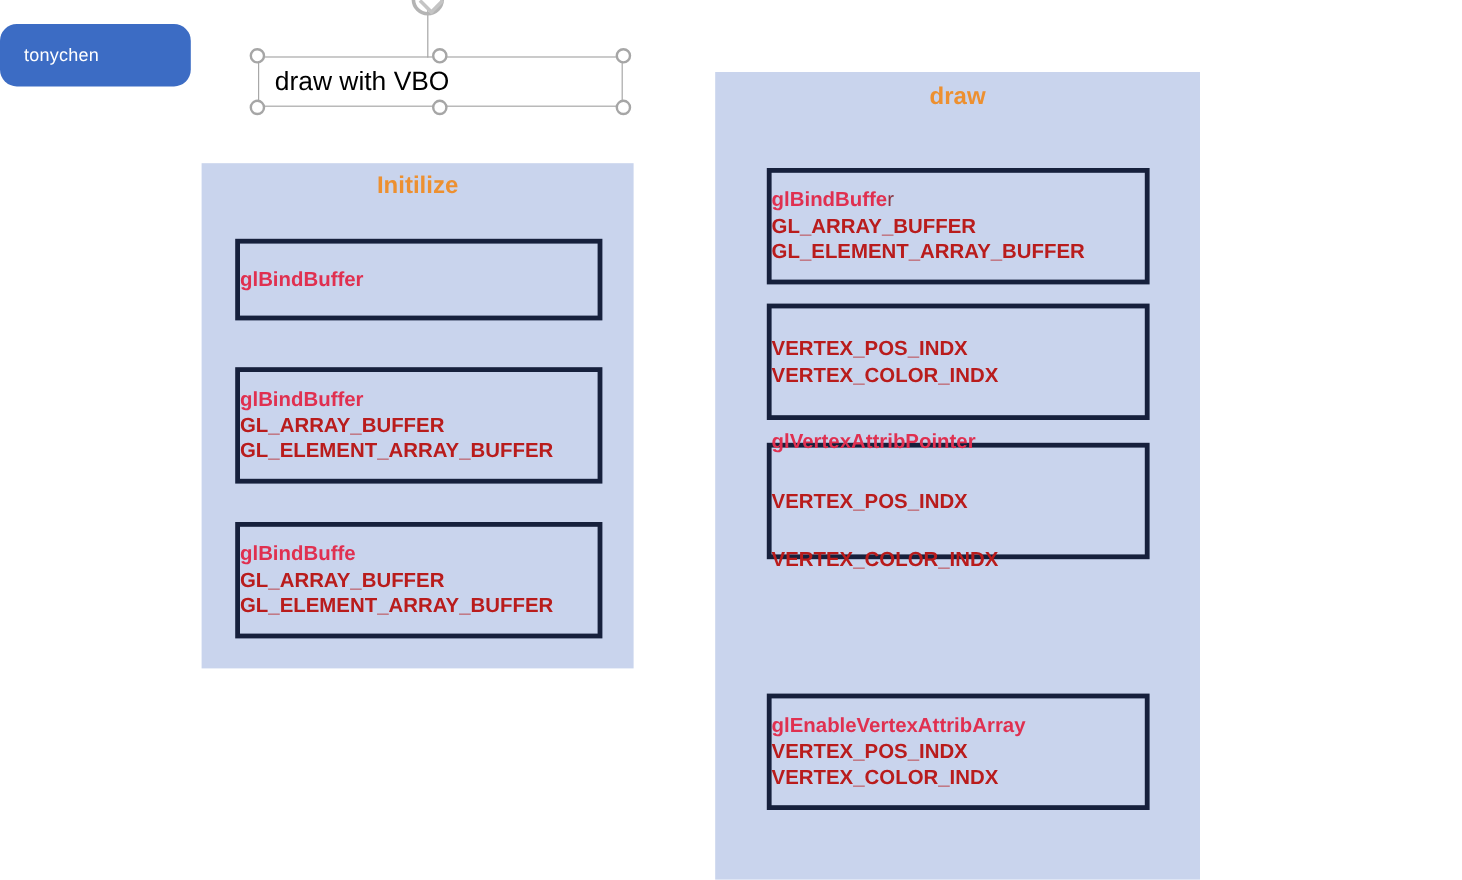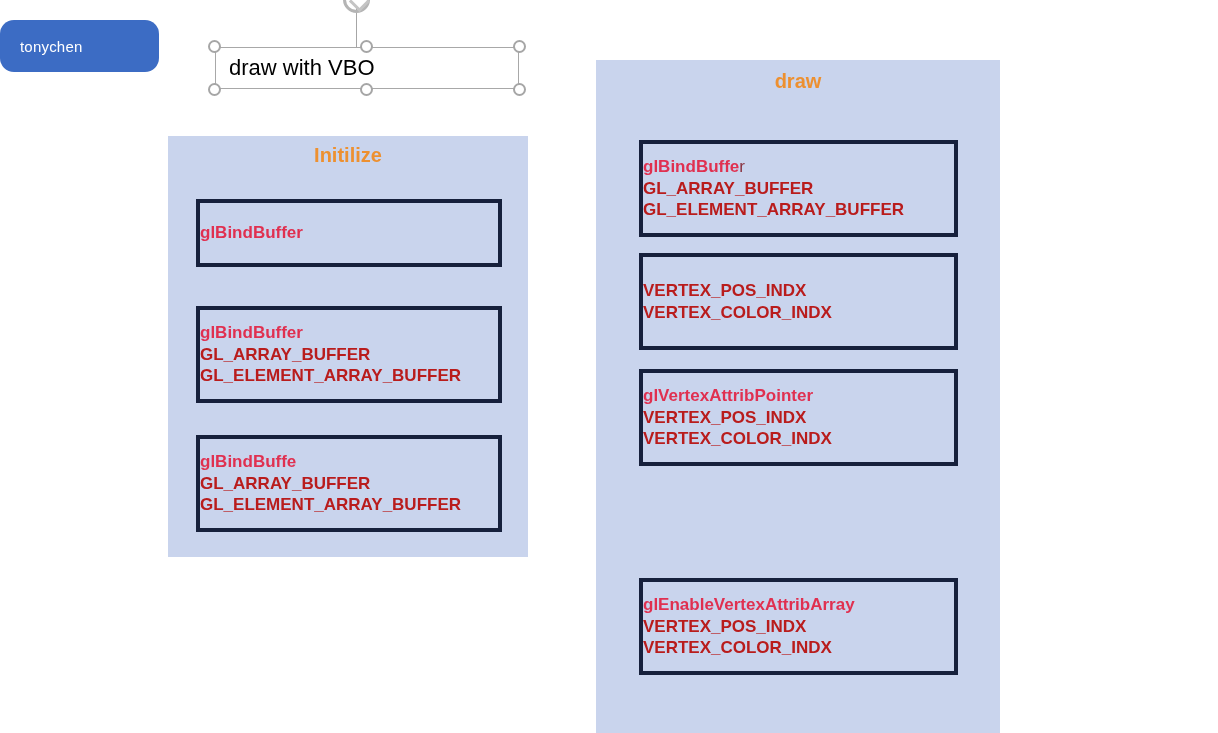--- a/index.html
+++ b/index.html
@@ -170,21 +170,21 @@
   }
 
   
   #box-genbuffers   { left: 28px;  top: 31px;  width: 306px; height: 68px; }
   #box-bindbuffer-i { left: 28px;  top: 138px; width: 306px; height: 97px; }
   #box-bufferdata   { left: 28px;  top: 267px; width: 306px; height: 97px; }
 
   
   #box-bindbuffer-d { left: 43px; top: 48px;  width: 319px; height: 97px; }
   #box-enableva     { left: 43px; top: 161px; width: 319px; height: 97px; }
-  #box-vapointer    { left: 43px; top: 277px; width: 319px; height: 97px; }
+  #box-vapointer    { left: 43px; top: 277px; width: 319px; height: 97px; gap: 28px; }
   #box-drawarrays   { left: 43px; top: 392px; width: 319px; height: 66px; }
   #box-disableva    { left: 43px; top: 486px; width: 319px; height: 97px; }
 </style>
 </head>
 <body>
 
 <div id="user-badge">
   <span class="badge-text">tonychen</span>
 </div>
 

